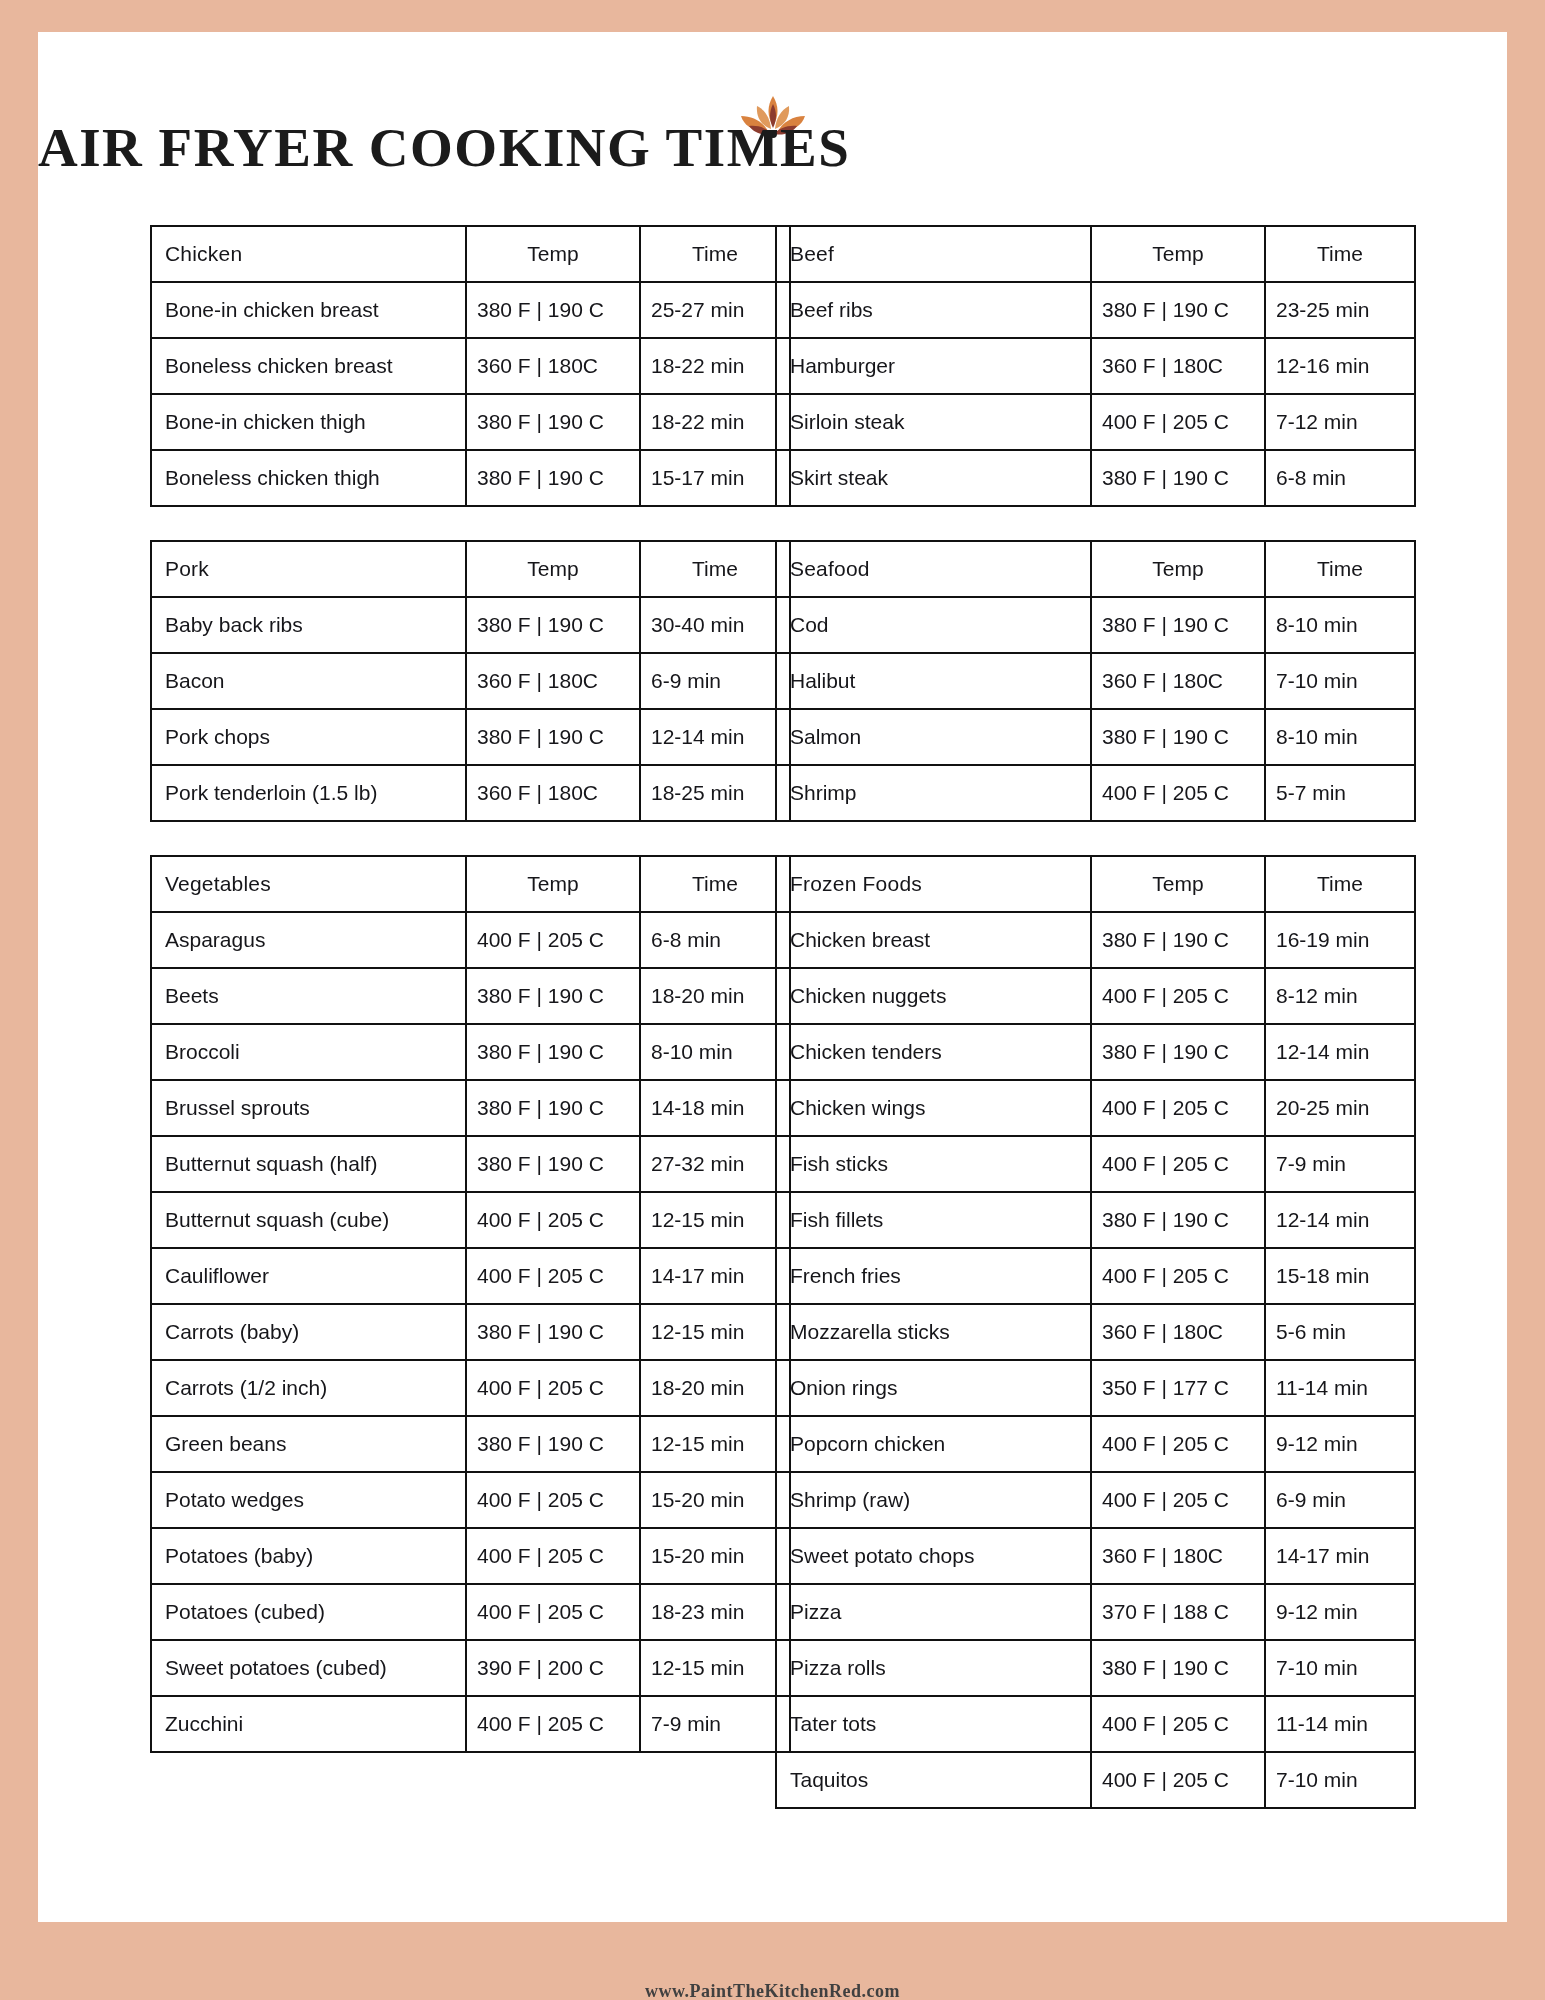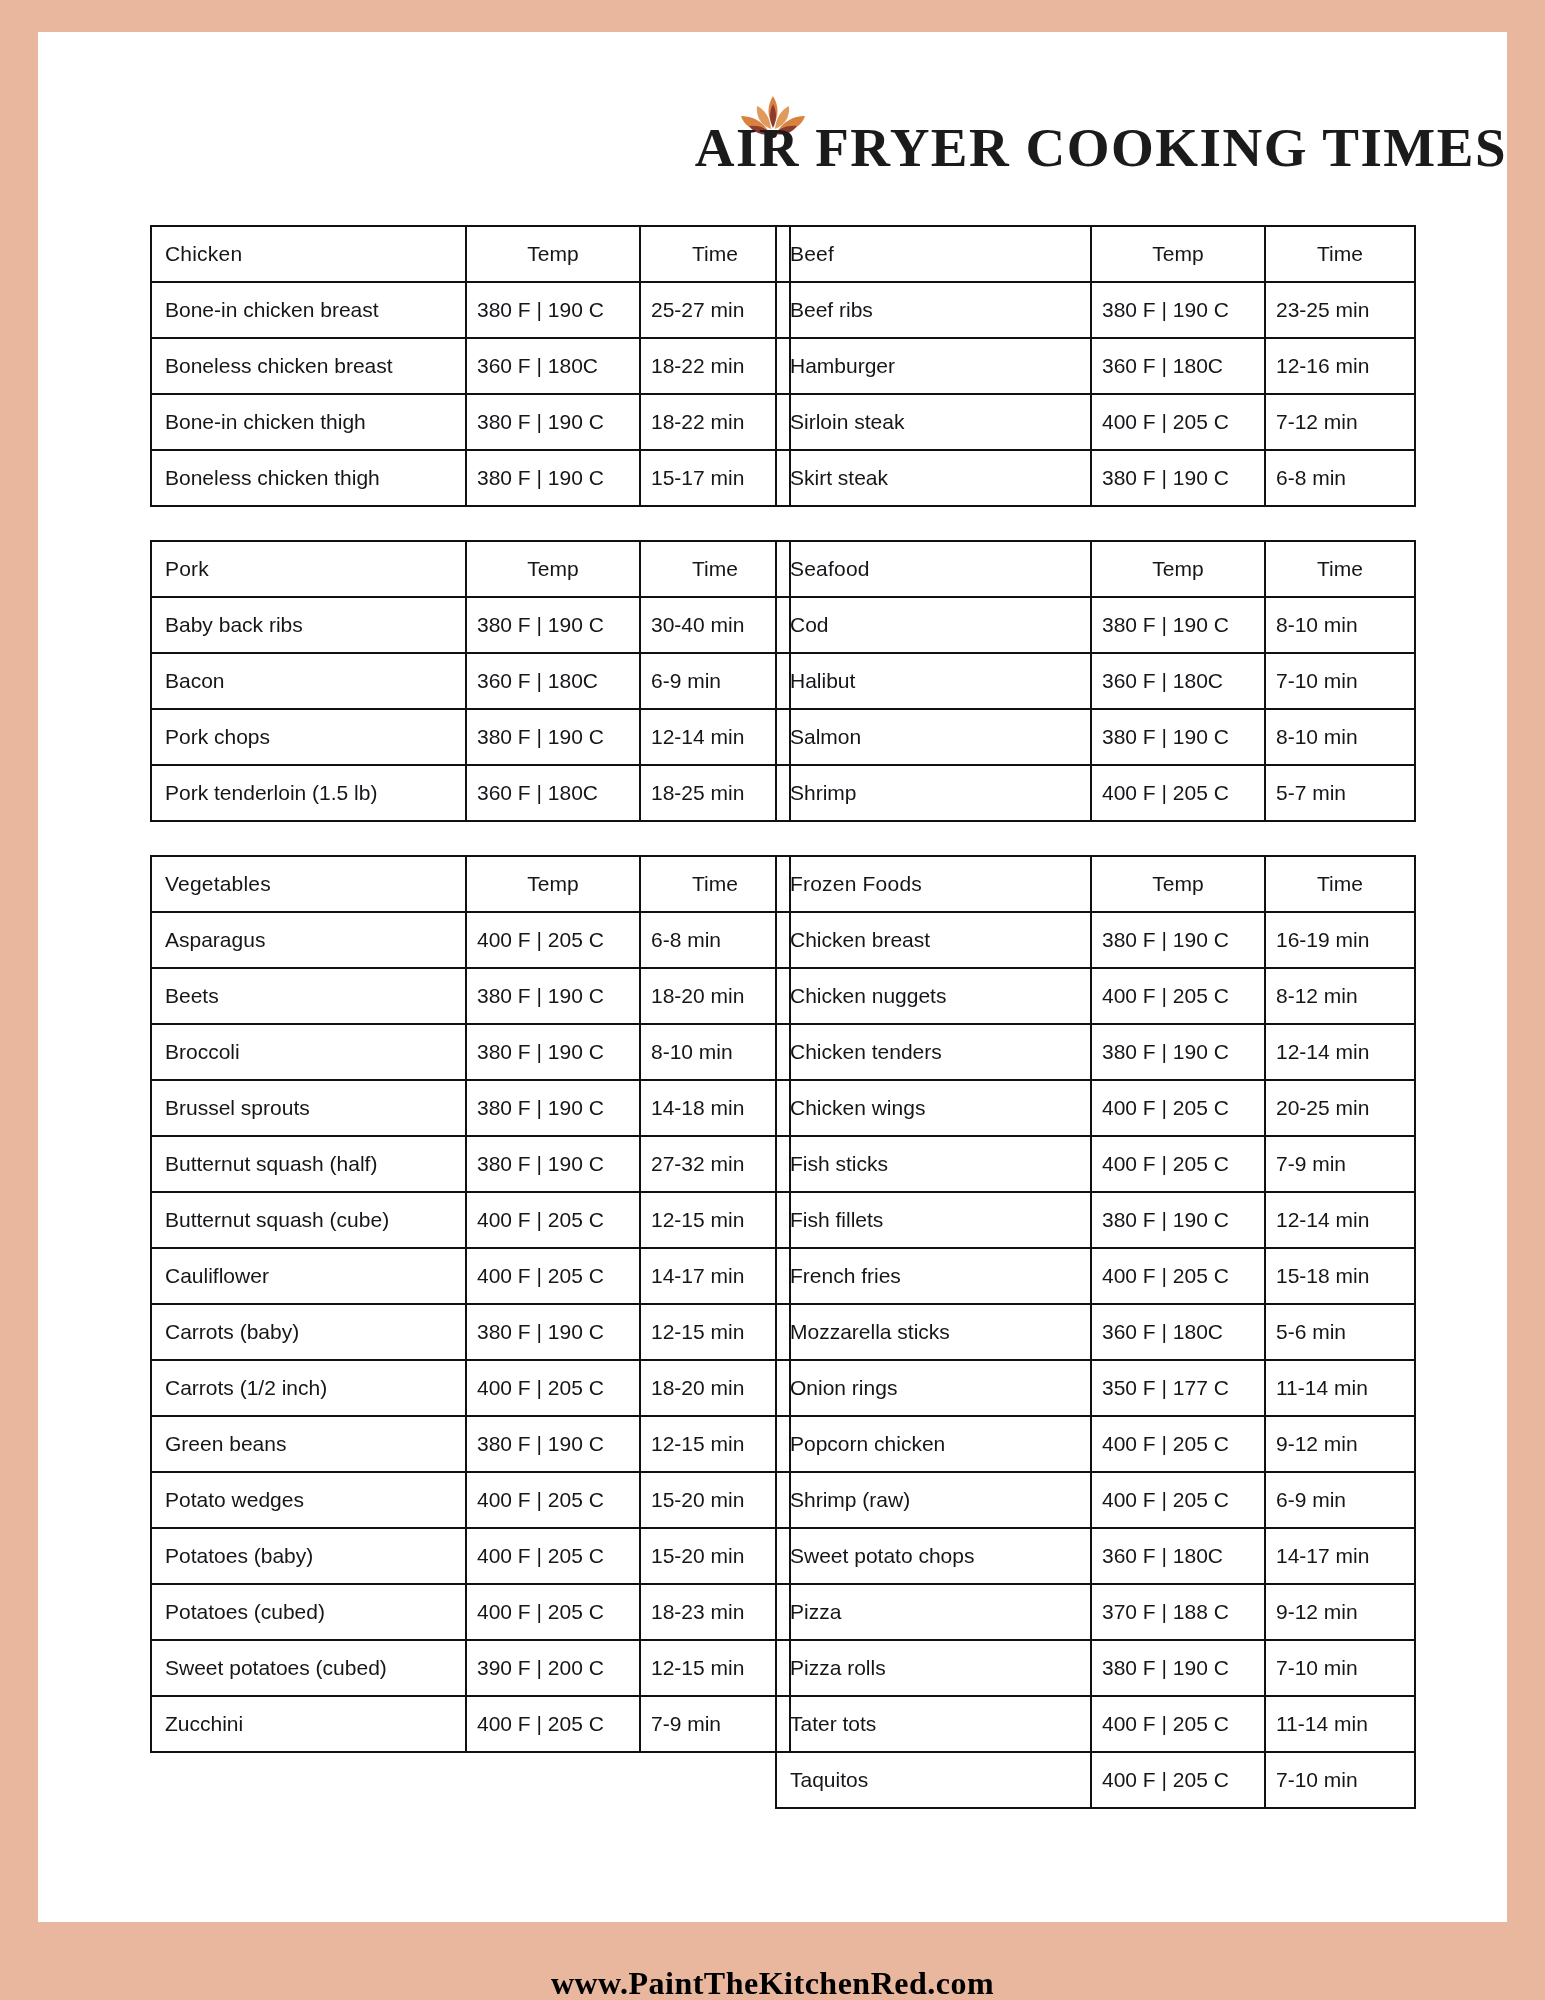--- a/index.html
+++ b/index.html
@@ -28,21 +28,21 @@
     padding-top: 60px;
     height: 62px;
     box-sizing: border-box;
   }
   .logo {
     display: inline-block;
     width: 86px;
     height: 56px;
   }
   .title {
-    text-align: right;
+    text-align: left;
     font-family: "Liberation Serif", serif;
     font-weight: bold;
     font-size: 55px;
     letter-spacing: 1.5px;
     color: #1b1b1b;
     margin-top: 22px;
     margin-bottom: 16px;
   }
   .grid {
     margin-top: 46px;
@@ -94,22 +94,22 @@
   .footer {
     position: absolute;
     left: 0;
     bottom: -2px;
     width: 100%;
     text-align: center;
   }
   .footer-text {
     font-family: "Liberation Serif", serif;
     font-weight: bold;
-    font-size: 32px;
-    color: #000000;
+    font-size: 18px;
+    color: #404040;
     letter-spacing: 0.5px;
   }
 </style>
 </head>
 <body>
 
 <div class="page">
 
   <div class="logo-wrap">
     <span class="logo">

